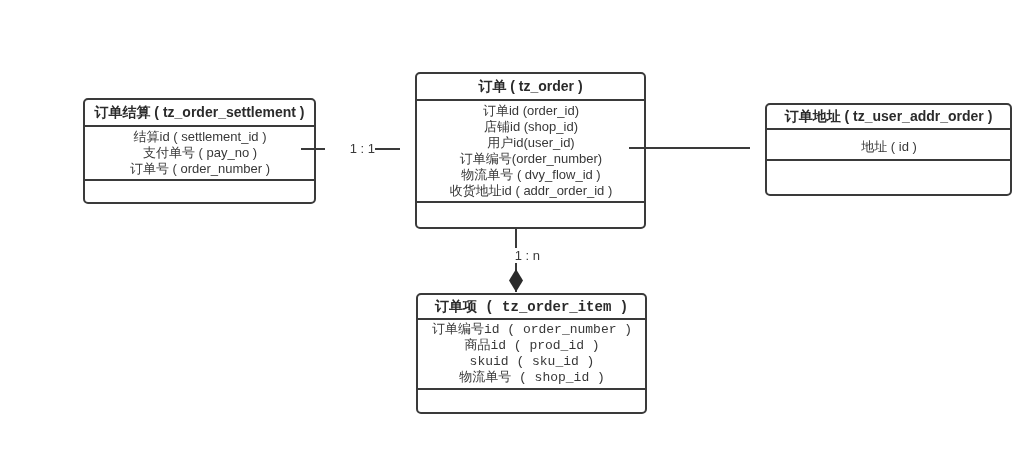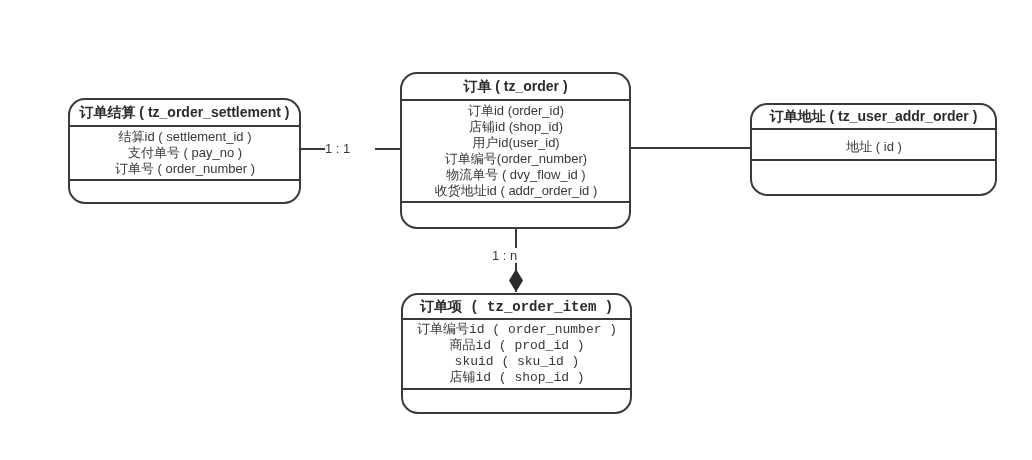--- a/index.html
+++ b/index.html
@@ -16,21 +16,22 @@
     color: #333333;
     overflow: hidden;
   }
   .entity {
     position: absolute;
     display: flex;
     flex-direction: column;
     box-sizing: border-box;
     background: #ffffff;
     border: 2px solid #3a3a3a;
-    border-radius: 17px;
+    border-radius: 5px;
+    margin-left: 15px;
   }
   .entity-header {
     border-bottom: 2px solid #3a3a3a;
     display: flex;
     align-items: center;
     justify-content: center;
     font-size: 14px;
     font-weight: bold;
     color: #2b2b2b;
     white-space: nowrap;
@@ -46,21 +47,21 @@
   .entity-attrs.pad3 { padding-top: 9px; padding-bottom: 4px; }
   .entity-row { white-space: nowrap; }
   .entity-footer { flex: 1; }
   .rel-line {
     position: absolute;
     background: #3a3a3a;
   }
   .rel-label {
     position: absolute;
     background: #ffffff;
-    text-align: left;
+    text-align: right;
     font-size: 13px;
     line-height: 15px;
     color: #3a3a3a;
     white-space: nowrap;
   }
   .diamond {
     position: absolute;
     width: 14px;
     height: 23px;
   }
@@ -101,21 +102,21 @@
     </div>
     <div class="entity-footer"></div>
   </div>
 
   <div class="entity" style="left:401px; top:293px; width:231px; height:121px;font-family:Liberation Mono, monospace;">
     <div class="entity-header" style="height:23px">订单项 ( tz_order_item )</div>
     <div class="entity-attrs">
       <div class="entity-row">订单编号id ( order_number )</div>
       <div class="entity-row">商品id ( prod_id )</div>
       <div class="entity-row">skuid ( sku_id )</div>
-      <div class="entity-row">店铺id ( shop_id )</div>
+      <div class="entity-row">物流单号 ( shop_id )</div>
     </div>
     <div class="entity-footer"></div>
   </div>
 
   <div class="rel-line" style="left:301px; top:148px; width:99px; height:2px;"></div>
   <div class="rel-label" style="left:325px; top:141px; width:50px;">1 : 1</div>
 
   <div class="rel-line" style="left:629px; top:147px; width:121px; height:2px;"></div>
 
   <div class="rel-line" style="left:515px; top:228px; width:2px; height:64px;"></div>

